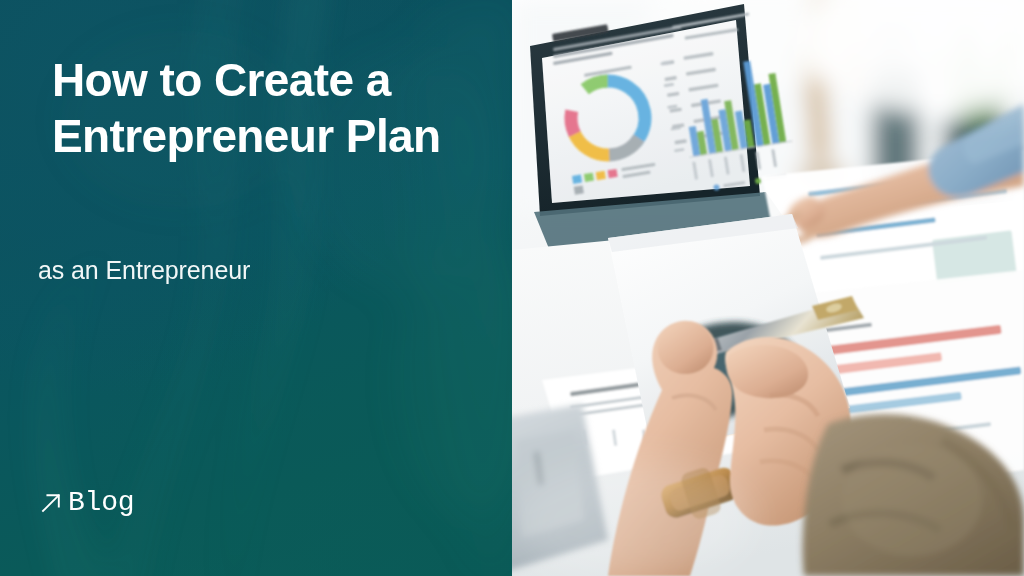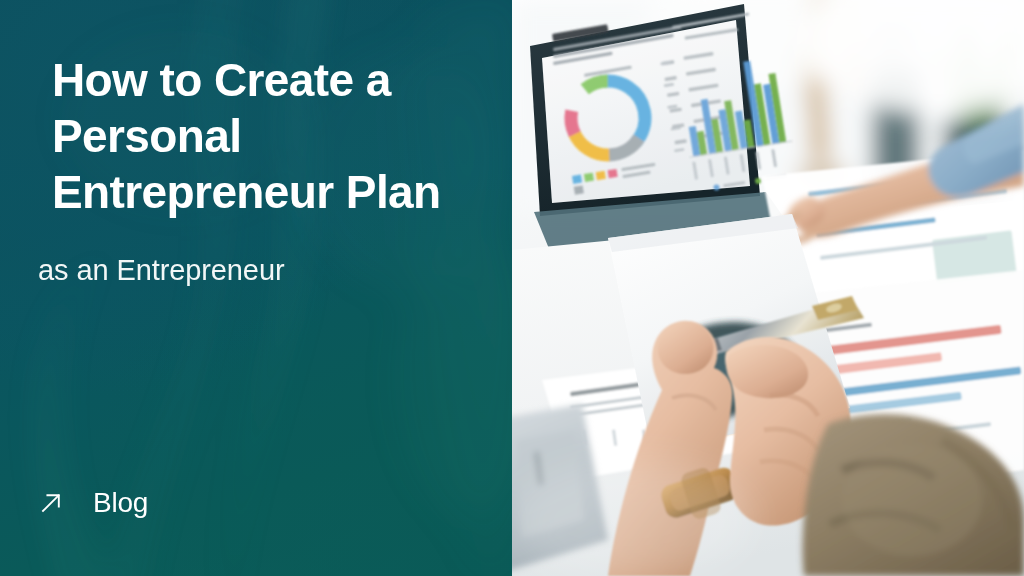--- a/index.html
+++ b/index.html
@@ -42,31 +42,32 @@
     font-weight:bold;
     letter-spacing:-0.6px;
     margin-left:14px;
   }
   .headline .hl-line{ display:block; white-space:nowrap; }
 
   
   .subtitle{
     position:absolute; left:38px; top:254px;
     color:#f2f7f7;
-    font-size:29px; line-height:32px;
+    font-size:25px; line-height:32px;
     font-weight:normal;
     letter-spacing:-0.1px;
   }
 
   
   .blog-link{
     position:absolute; left:38px; top:488px;
-    display:flex; align-items:center; gap:29px;
+    display:flex; align-items:center; gap:4px;
     color:#ffffff; text-decoration:none;
     cursor:pointer;
+    font-family:Liberation Mono, monospace;
   }
   .arrow-icon{
     display:block; width:26px; height:26px; flex:0 0 26px;
   }
   .blog-label{
     font-size:28px; line-height:30px; font-weight:normal;
     letter-spacing:-0.2px; color:#ffffff;
   }
 
   
@@ -120,21 +121,20 @@
         <ellipse cx="400" cy="170" rx="95" ry="120" fill="#3f9b92" opacity=".14"></ellipse>
         <ellipse cx="470" cy="380" rx="80" ry="140" fill="#48a596" opacity=".10"></ellipse>
         <ellipse cx="180" cy="120" rx="120" ry="90" fill="#2d8b85" opacity=".12"></ellipse>
       </g>
     </svg>
 
     <div class="panel-content">
 
       <h1 class="headline">
         <span class="hl-line">How to Create a</span>
-        <span class="hl-line">Personal</span>
         <span class="hl-line">Entrepreneur Plan</span>
       </h1>
 
       <div class="subtitle">as an Entrepreneur</div>
 
       <a class="blog-link">
         <svg class="arrow-icon" viewBox="0 0 26 26" fill="none" aria-hidden="true">
           <path d="M5 21 L20.5 5.5" stroke="#ffffff" stroke-width="1.9" stroke-linecap="square"></path>
           <path d="M9.4 5.2 L20.8 5.2 L20.8 16.6" stroke="#ffffff" stroke-width="1.9" stroke-linecap="square" stroke-linejoin="miter" fill="none"></path>
         </svg>

